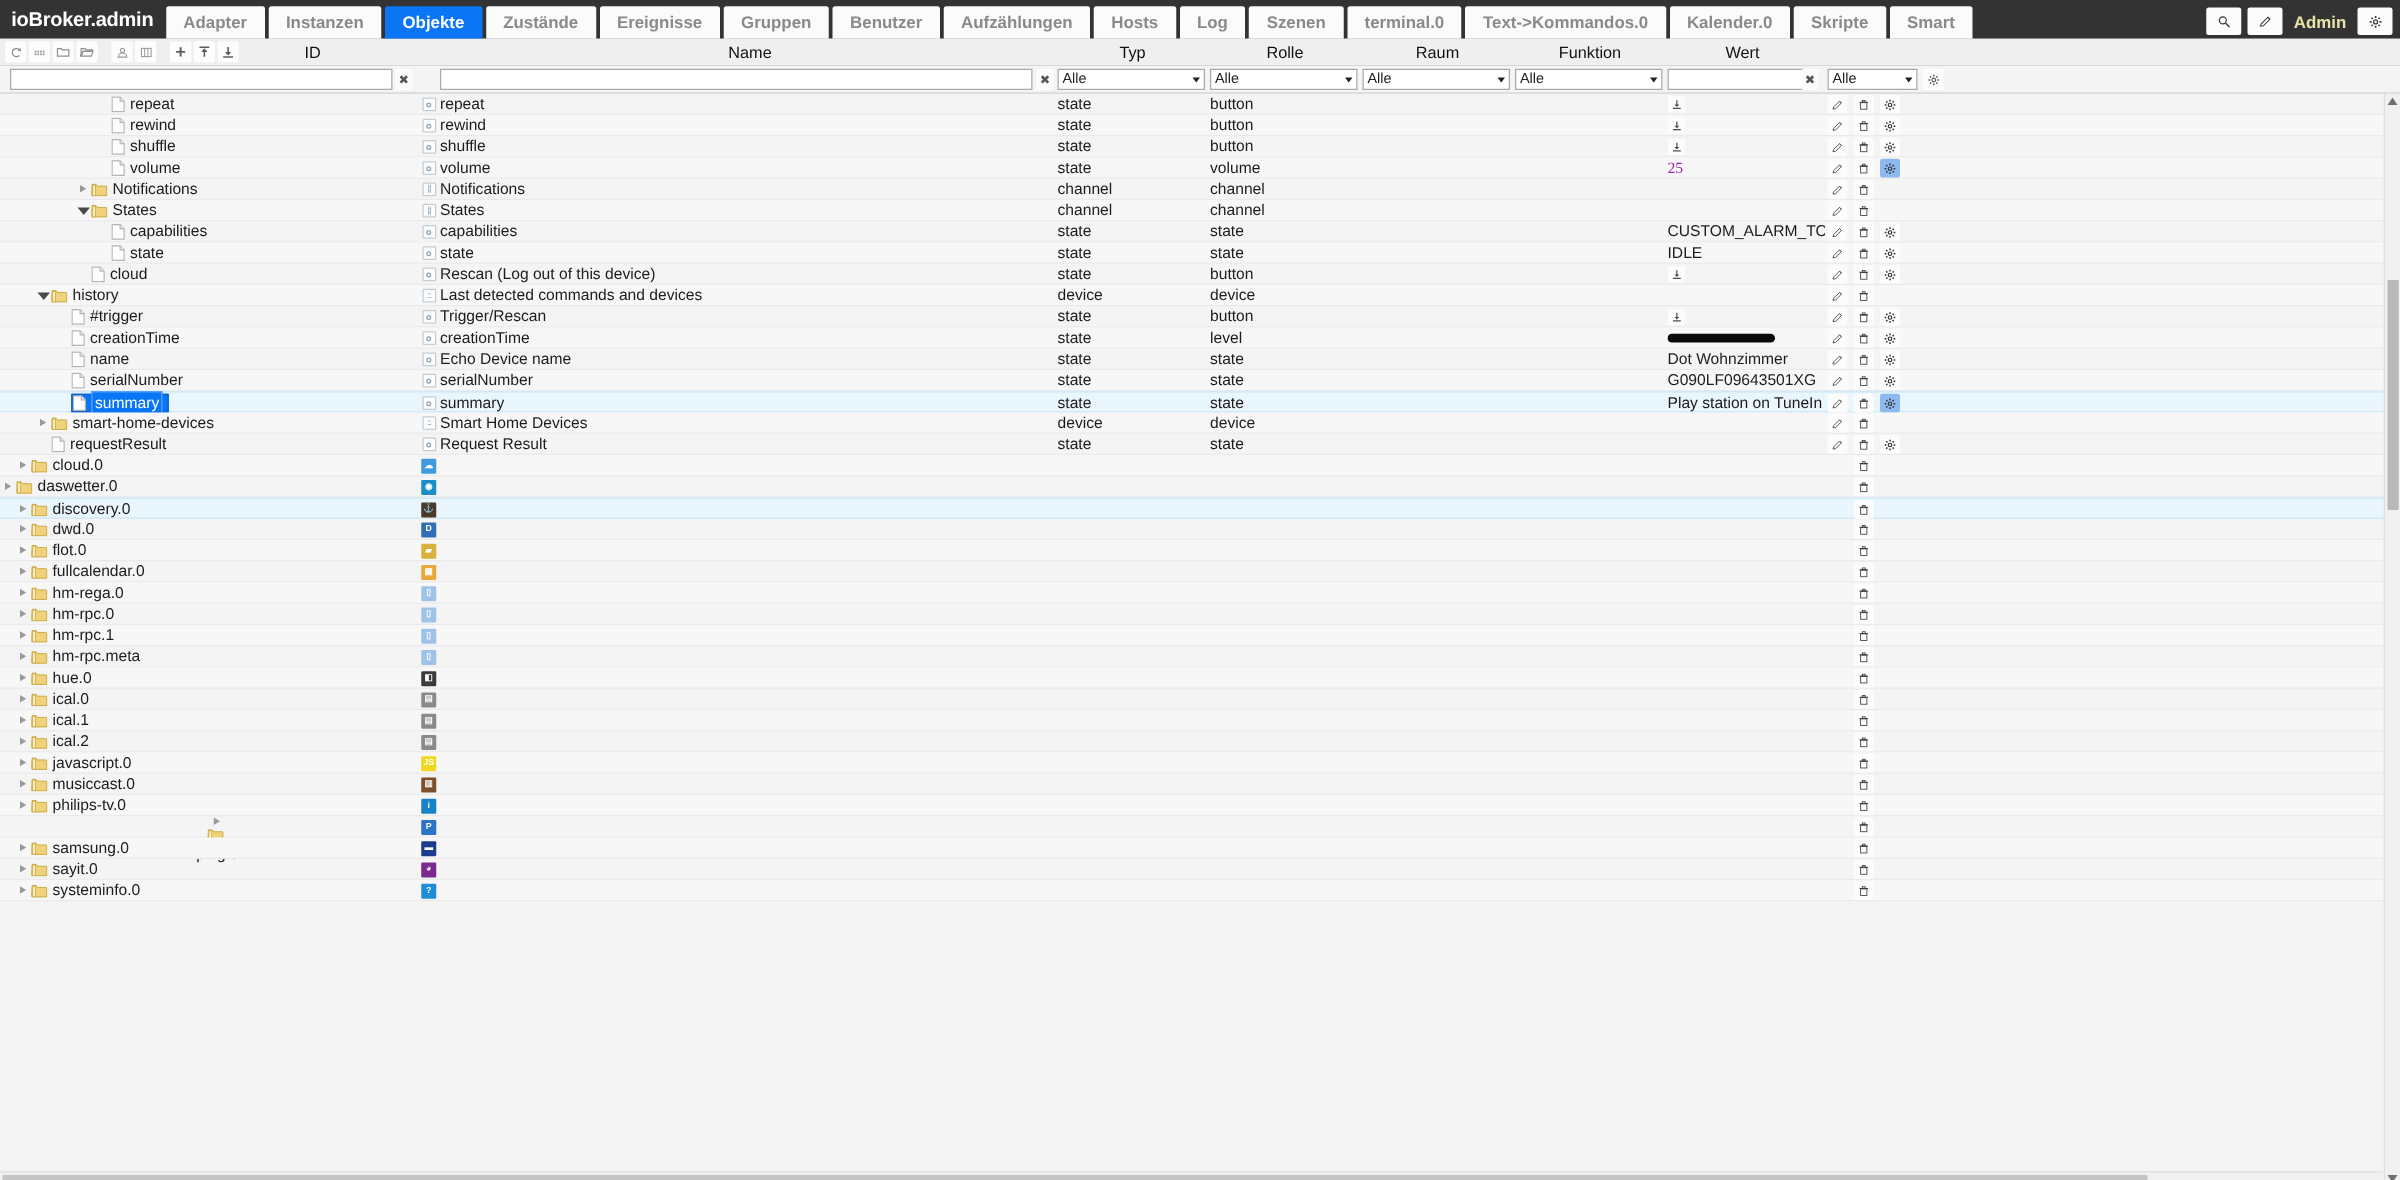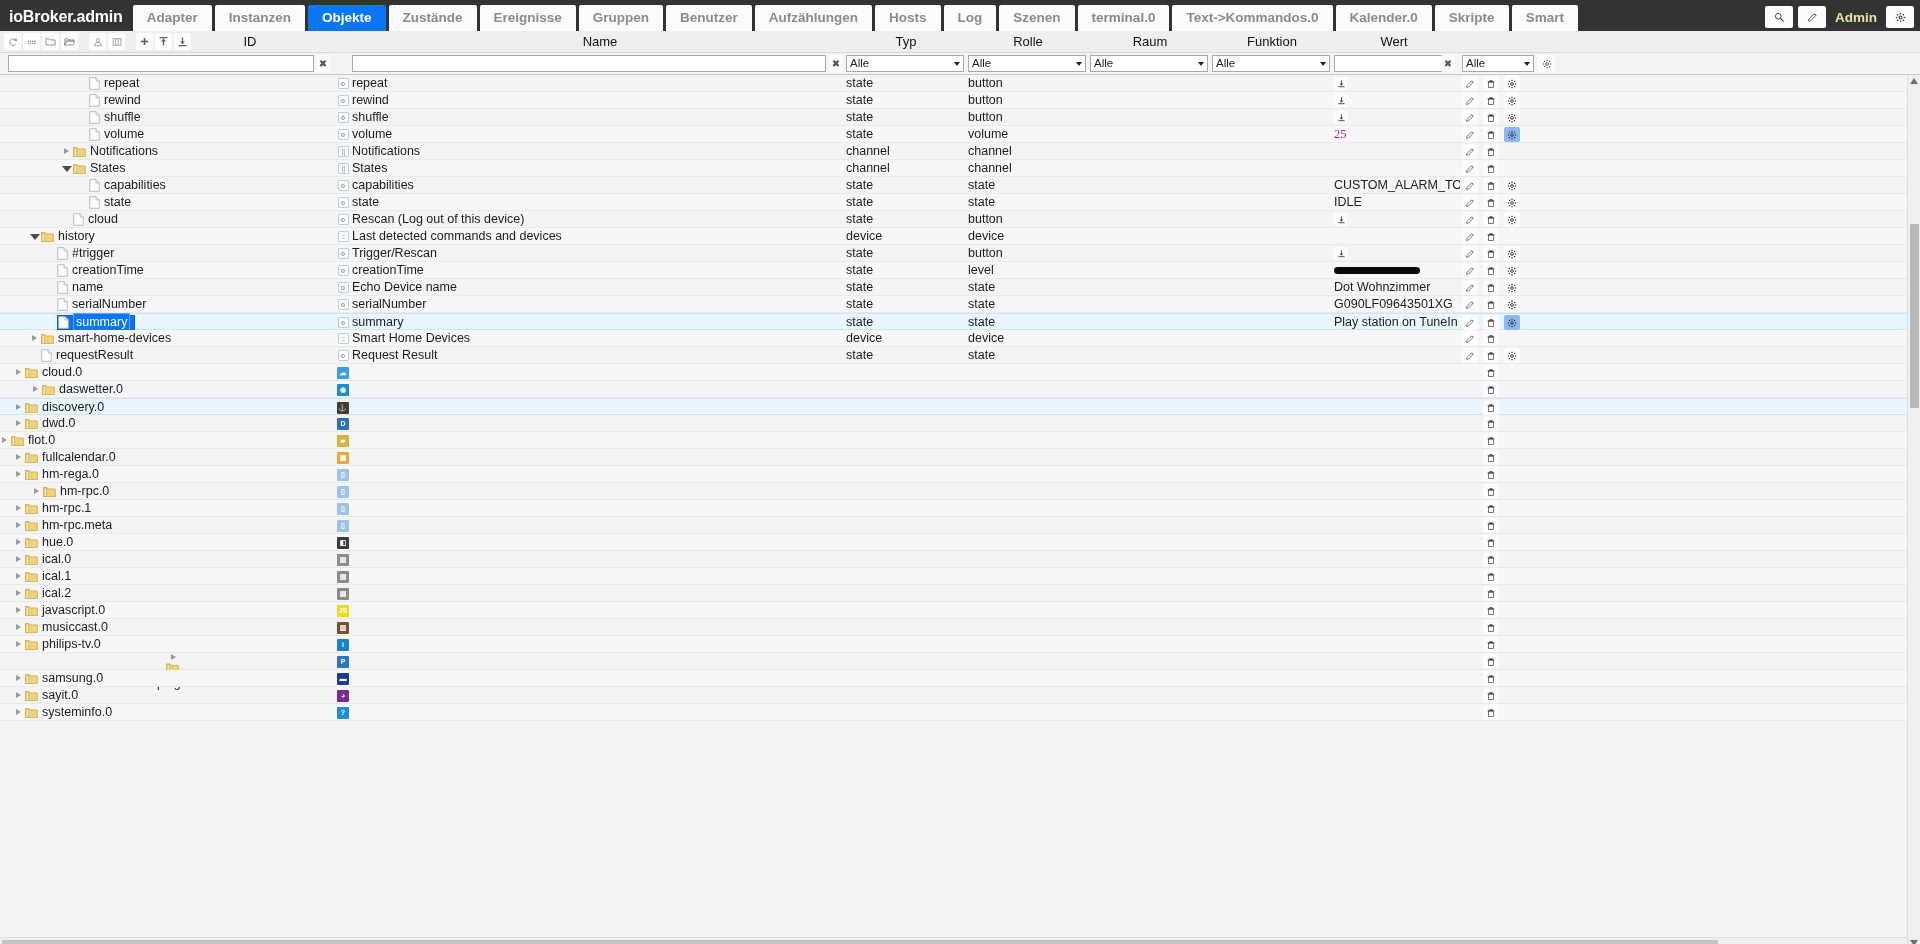--- a/index.html
+++ b/index.html
@@ -1385,21 +1385,21 @@
             <svg viewBox="0 0 16 16" width="10" height="10">
               <rect x="4" y="5" width="8" height="8.4" fill="none" stroke="#3f3f3f" stroke-width="1.1"></rect>
               <line x1="2.6" y1="4.4" x2="13.4" y2="4.4" stroke="#3f3f3f" stroke-width="1.3"></line>
               <rect x="6.2" y="2.2" width="3.6" height="2.2" fill="none" stroke="#3f3f3f" stroke-width="1.1"></rect>
             </svg>
           </span>
         </div>
       </div>
       <div class="row">
         <div class="c-id">
-          <div class="tnode" style="padding-left:31px;">
+          <div class="tnode" style="padding-left:2px;">
             <span class="tarrow closed"></span>
             <svg class="folder-ic" viewBox="0 0 14 13">
               <path d="M0.6 1.6 h3.6 l1 1.6 h7.6 a0.6 0.6 0 0 1 0.6 0.6 v7.6 h-12.8 a0.6 0.6 0 0 1 -0.6 -0.6 z" fill="#f0d27a" stroke="#c7a63c" stroke-width="0.8"></path>
               <path d="M1.2 2.2 h2.4 v9.2 h-2.4 z" fill="#fdf3cf" stroke="#c7a63c" stroke-width="0.7"></path>
             </svg>
             <span class="tlabel">daswetter.0</span>
           </div>
         </div>
         <div class="c-icon">
           <span style="width:12px;height:12px;background:#1b8ec9;border-radius:1px;display:flex;align-items:center;justify-content:center;color:#fff;font-size:7px;font-weight:bold;line-height:1;">◉</span>
@@ -1475,21 +1475,21 @@
             <svg viewBox="0 0 16 16" width="10" height="10">
               <rect x="4" y="5" width="8" height="8.4" fill="none" stroke="#3f3f3f" stroke-width="1.1"></rect>
               <line x1="2.6" y1="4.4" x2="13.4" y2="4.4" stroke="#3f3f3f" stroke-width="1.3"></line>
               <rect x="6.2" y="2.2" width="3.6" height="2.2" fill="none" stroke="#3f3f3f" stroke-width="1.1"></rect>
             </svg>
           </span>
         </div>
       </div>
       <div class="row alt">
         <div class="c-id">
-          <div class="tnode" style="">
+          <div class="tnode" style="padding-left:14px;">
             <span class="tarrow closed"></span>
             <svg class="folder-ic" viewBox="0 0 14 13">
               <path d="M0.6 1.6 h3.6 l1 1.6 h7.6 a0.6 0.6 0 0 1 0.6 0.6 v7.6 h-12.8 a0.6 0.6 0 0 1 -0.6 -0.6 z" fill="#f0d27a" stroke="#c7a63c" stroke-width="0.8"></path>
               <path d="M1.2 2.2 h2.4 v9.2 h-2.4 z" fill="#fdf3cf" stroke="#c7a63c" stroke-width="0.7"></path>
             </svg>
             <span class="tlabel">flot.0</span>
           </div>
         </div>
         <div class="c-icon">
           <span style="width:12px;height:12px;background:#d8b23c;border-radius:1px;display:flex;align-items:center;justify-content:center;color:#fff;font-size:7px;font-weight:bold;line-height:1;">▰</span>
@@ -1565,21 +1565,21 @@
             <svg viewBox="0 0 16 16" width="10" height="10">
               <rect x="4" y="5" width="8" height="8.4" fill="none" stroke="#3f3f3f" stroke-width="1.1"></rect>
               <line x1="2.6" y1="4.4" x2="13.4" y2="4.4" stroke="#3f3f3f" stroke-width="1.3"></line>
               <rect x="6.2" y="2.2" width="3.6" height="2.2" fill="none" stroke="#3f3f3f" stroke-width="1.1"></rect>
             </svg>
           </span>
         </div>
       </div>
       <div class="row">
         <div class="c-id">
-          <div class="tnode" style="padding-left:14px;margin-left:18px;">
+          <div class="tnode" style="padding-left:14px;">
             <span class="tarrow closed"></span>
             <svg class="folder-ic" viewBox="0 0 14 13">
               <path d="M0.6 1.6 h3.6 l1 1.6 h7.6 a0.6 0.6 0 0 1 0.6 0.6 v7.6 h-12.8 a0.6 0.6 0 0 1 -0.6 -0.6 z" fill="#f0d27a" stroke="#c7a63c" stroke-width="0.8"></path>
               <path d="M1.2 2.2 h2.4 v9.2 h-2.4 z" fill="#fdf3cf" stroke="#c7a63c" stroke-width="0.7"></path>
             </svg>
             <span class="tlabel">hm-rpc.0</span>
           </div>
         </div>
         <div class="c-icon">
           <span style="width:12px;height:12px;background:#9fc3e8;border-radius:1px;display:flex;align-items:center;justify-content:center;color:#fff;font-size:7px;font-weight:bold;line-height:1;">▯</span>

